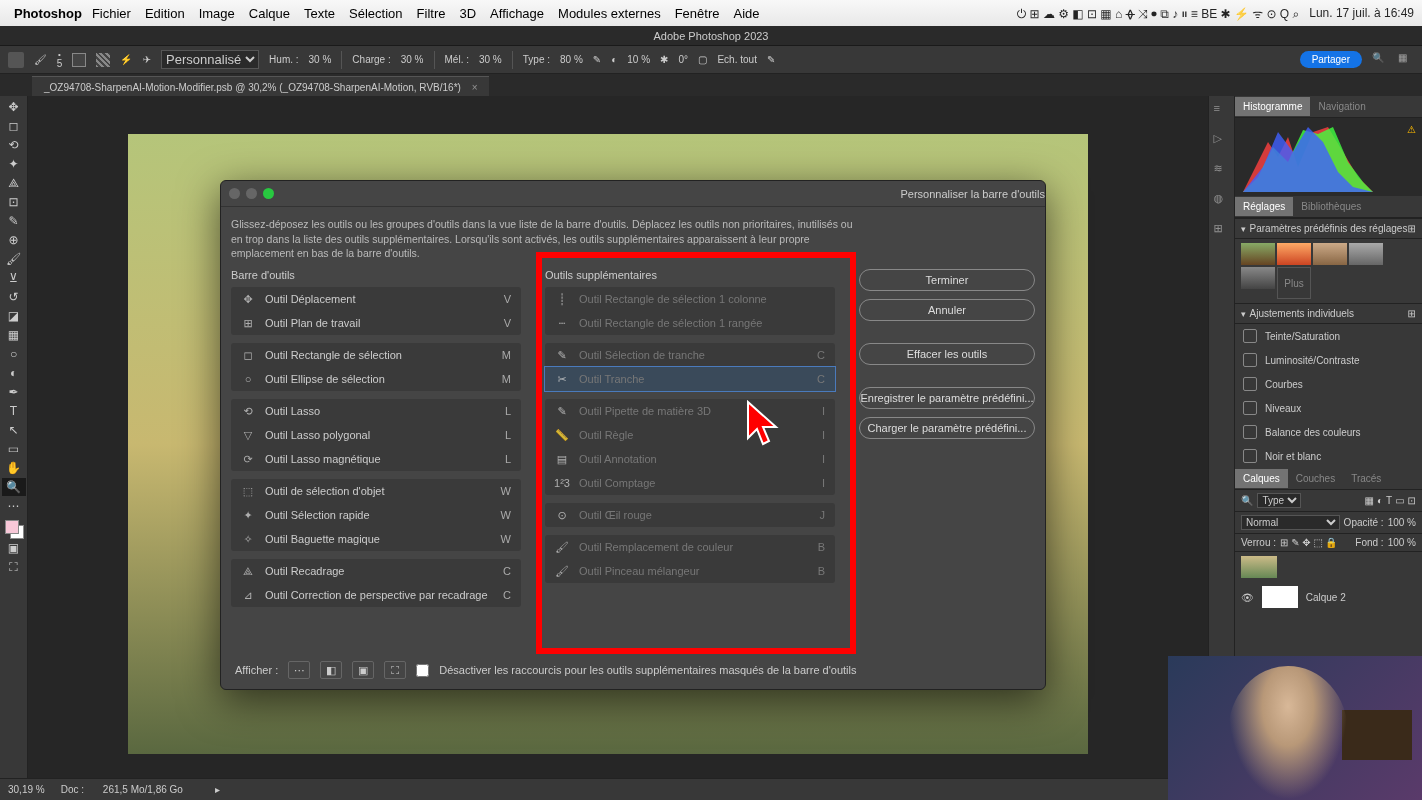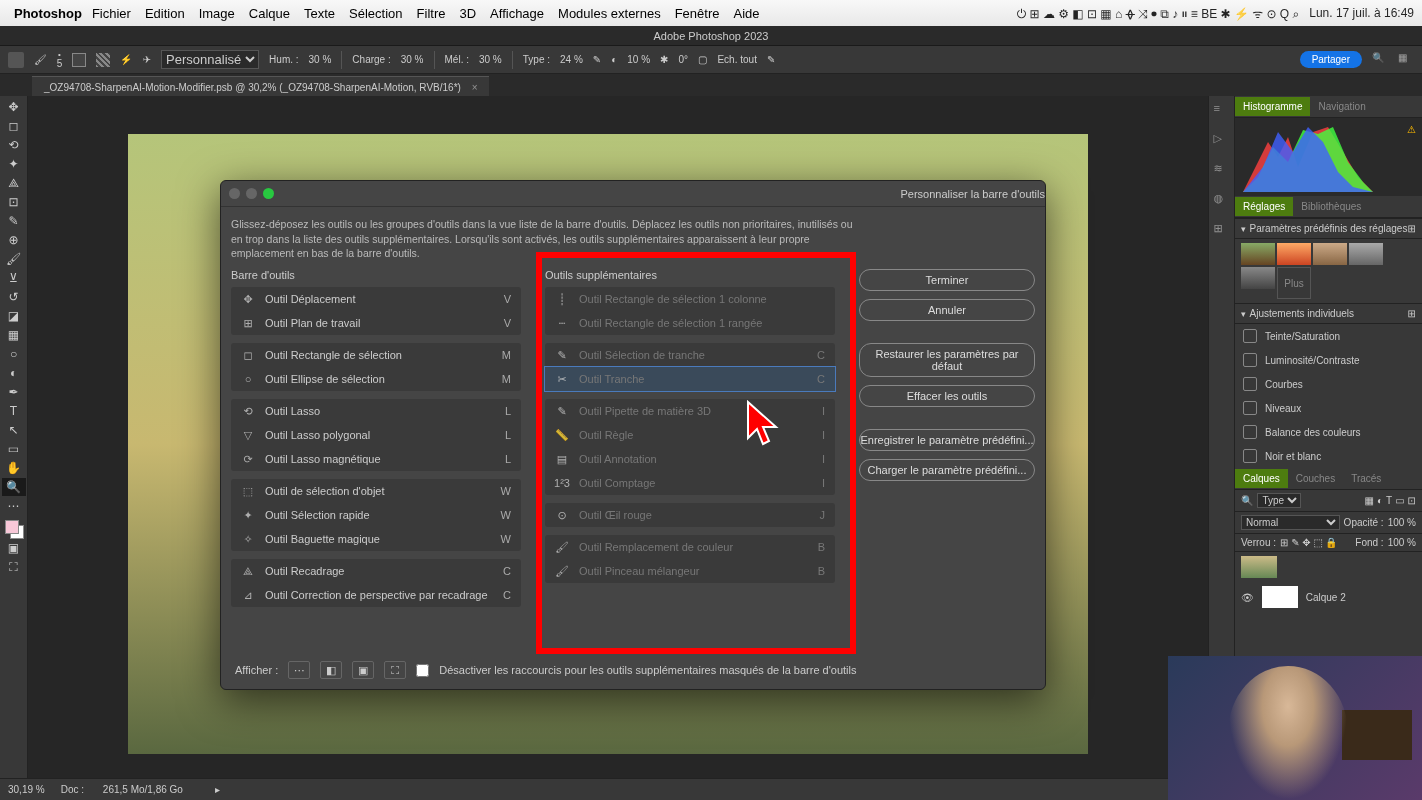--- a/index.html
+++ b/index.html
@@ -39,21 +39,21 @@
 
 .canvas-area { flex: 1; background: #262626; position: relative; overflow: hidden; }
 .canvas { position: absolute; top: 38px; left: 100px; width: 960px; height: 620px; background: linear-gradient(180deg, #b5c57a 0%, #c8b870 50%, #5a6840 100%); }
 
 .right-dock { width: 26px; background: #383838; border-left: 1px solid #222; display:flex; flex-direction:column; align-items:center; padding-top:6px; gap:14px; }
 .right-dock .ricon { width:16px; height:16px; opacity:.6; }
 
 .panels { width: 188px; background: #383838; border-left: 1px solid #222; display: flex; flex-direction: column; font-size: 10px; }
 .panel-tabs { display: flex; height: 22px; align-items: center; border-bottom: 1px solid #222; }
 .panel-tabs .ptab { padding: 4px 8px; color: #888; }
-.panel-tabs .ptab.active { color: #fff; background: #4d7c0f; }
+.panel-tabs .ptab.active { color: #fff; background: #737373; }
 .histogram { height: 78px; background: #2a2a2a; position: relative; overflow:hidden; }
 .histogram svg { width: 130px; height: 70px; margin: 4px 8px; }
 .adjust-list { display: flex; flex-direction: column; }
 .adjust-item { display: flex; align-items: center; gap: 8px; padding: 5px 8px; color: #ccc; }
 .adjust-item .aicon { width: 14px; height: 14px; border: 1px solid #888; border-radius: 2px; }
 .presets { display:flex; flex-wrap:wrap; gap:2px; padding:4px 6px; }
 .presets .preset { width:34px; height:22px; background: linear-gradient(#8a6,#642); }
 .presets .plus { width:34px; height:32px; display:flex; align-items:center; justify-content:center; border:1px solid #555; color:#888; }
 
 .layers-panel { flex:1; display:flex; flex-direction:column; }
@@ -140,21 +140,21 @@
   <span>Hum. :</span>
     <span>30 %</span>
   <span class="sep"></span>
   <span>Charge :</span>
     <span>30 %</span>
   <span class="sep"></span>
   <span>Mél. :</span>
     <span>30 %</span>
   <span class="sep"></span>
   <span>Type :</span>
-    <span>24 %</span>
+    <span>80 %</span>
   <span>✎</span>
   <span>◐</span>
   <span>10 %</span>
   <span>✱</span>
   <span>0°</span>
   <span>▢</span>
   <span>Ech. tout</span>
   <span>✎</span>
   <button class="share">Partager</button>
   <span class="iconbtn">🔍</span>
@@ -467,21 +467,20 @@
               <span class="ticon">🖌</span>
               <span class="tlabel">Outil Pinceau mélangeur</span>
               <span class="tkey">B</span>
             </div>
         </div>
       </div>
       <div class="col-right">
         <div class="dlg-btn">Terminer</div>
         <div class="dlg-btn">Annuler</div>
         <div style="height:6px;"></div>
-        <div class="dlg-btn">Restaurer les paramètres par défaut</div>
         <div class="dlg-btn">Effacer les outils</div>
         <div style="height:6px;"></div>
         <div class="dlg-btn">Enregistrer le paramètre prédéfini...</div>
         <div class="dlg-btn">Charger le paramètre prédéfini...</div>
       </div>
     </div>
   </div>
   <div class="dialog-footer">
     <span>Afficher :</span>
     <div class="fbox">⋯</div>

